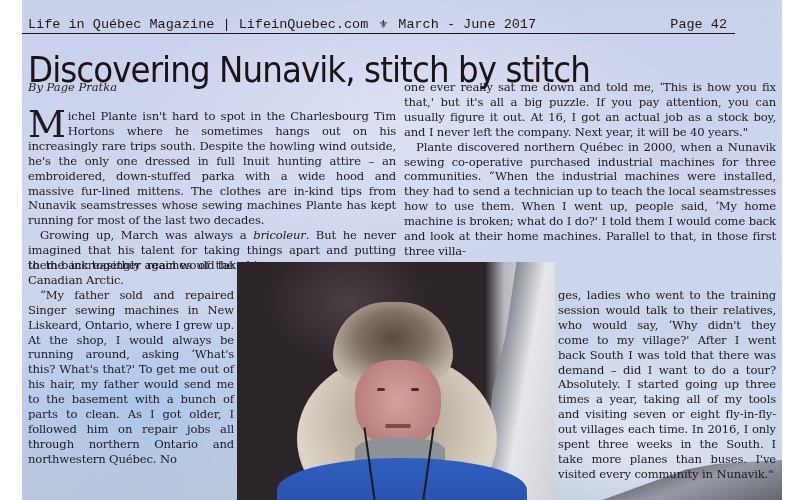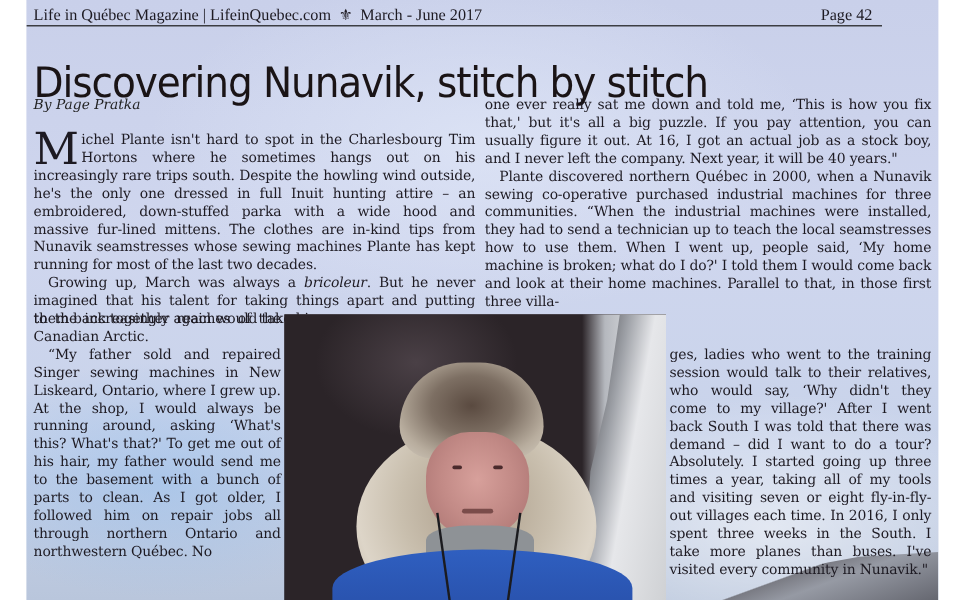--- a/index.html
+++ b/index.html
@@ -19,23 +19,23 @@
       font-family: "DejaVu Serif", "Liberation Serif", serif;
       color: #1d1a22;
     }
     .mountain {
       position: absolute; right: 0; bottom: 0; width: 220px; height: 40px;
       background: linear-gradient(160deg, rgba(0,0,0,0) 45%, #6b6b72 46%, #8c8f98 60%, #55555c 100%);
       clip-path: polygon(0% 100%, 40% 40%, 70% 10%, 100% 0%, 100% 100%);
       opacity: 0.85;
     }
     .header {
-      position: absolute; left: 0; top: 4px; width: 713px; height: 17px;
+      position: absolute; left: 0; top: 16px; width: 713px; height: 17px;
       border-bottom: 1px solid #1a1a1a;
-      font-family: Liberation Serif, serif;
+      font-family: Liberation Mono, monospace;
       font-size: 13.5px; line-height: 15px;
     }
     .header .left { position: absolute; left: 6px; top: 1px; white-space: nowrap; }
     .header .right { position: absolute; right: 8px; top: 1px; white-space: nowrap; }
     .fleur { font-size: 13px; margin: 0 3px; }
     .title {
       position: absolute; left: 6px; top: 26px;
       font-family: "DejaVu Sans", sans-serif;
       font-size: 35px; line-height: 42px;
       letter-spacing: -1px;

